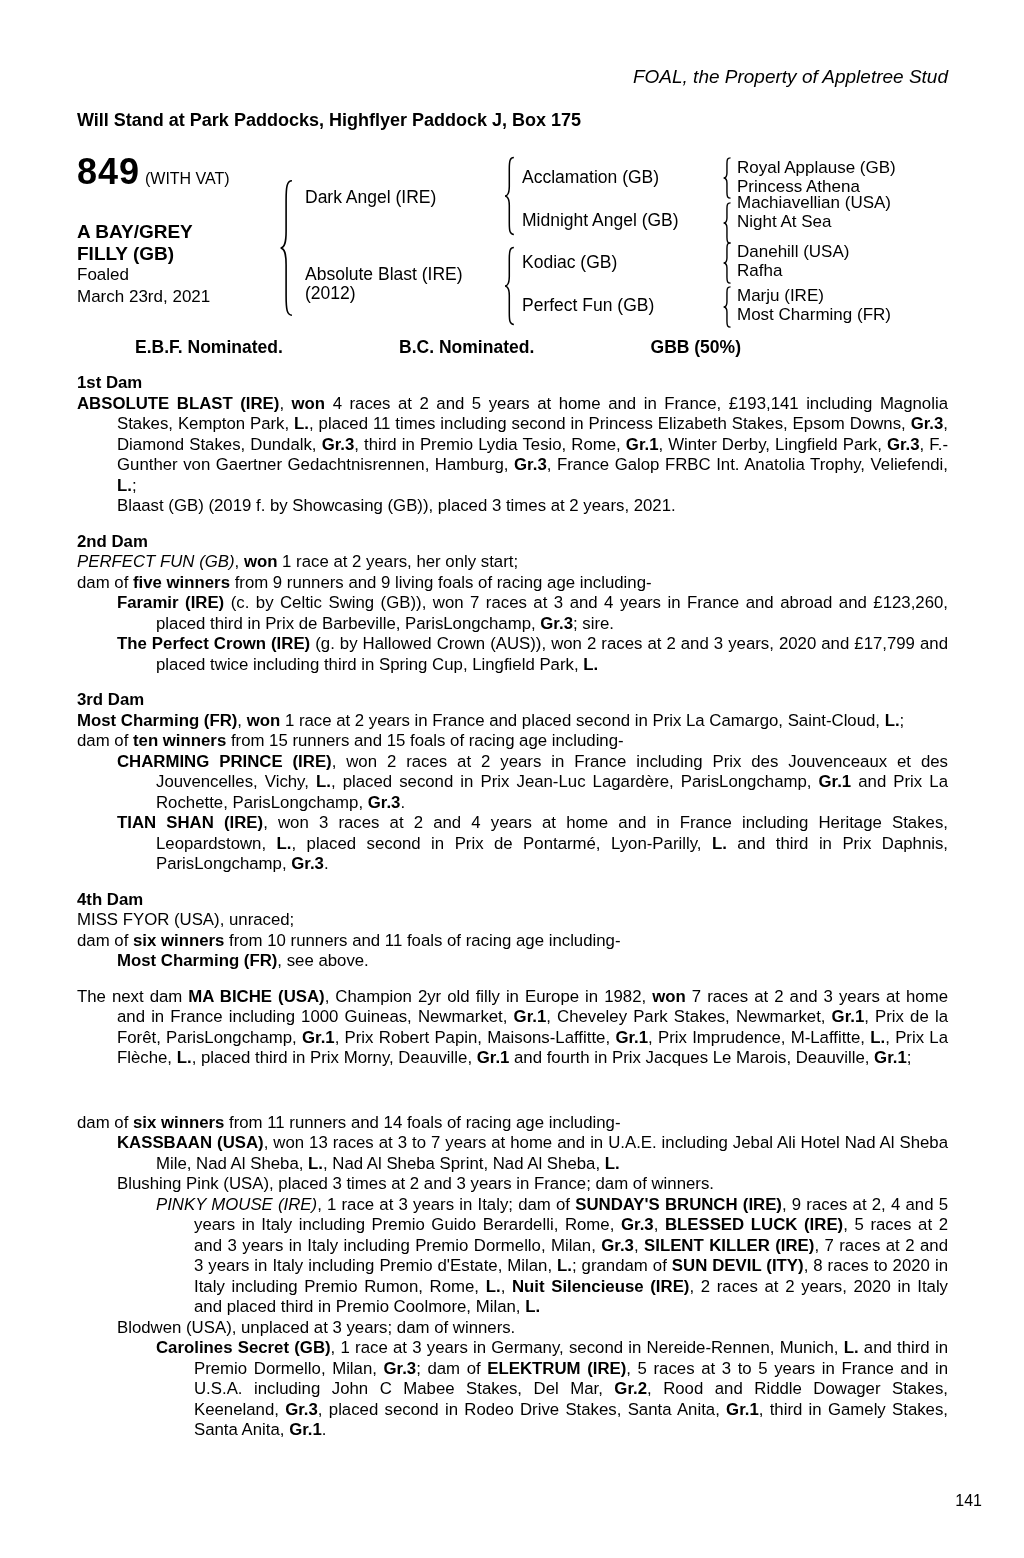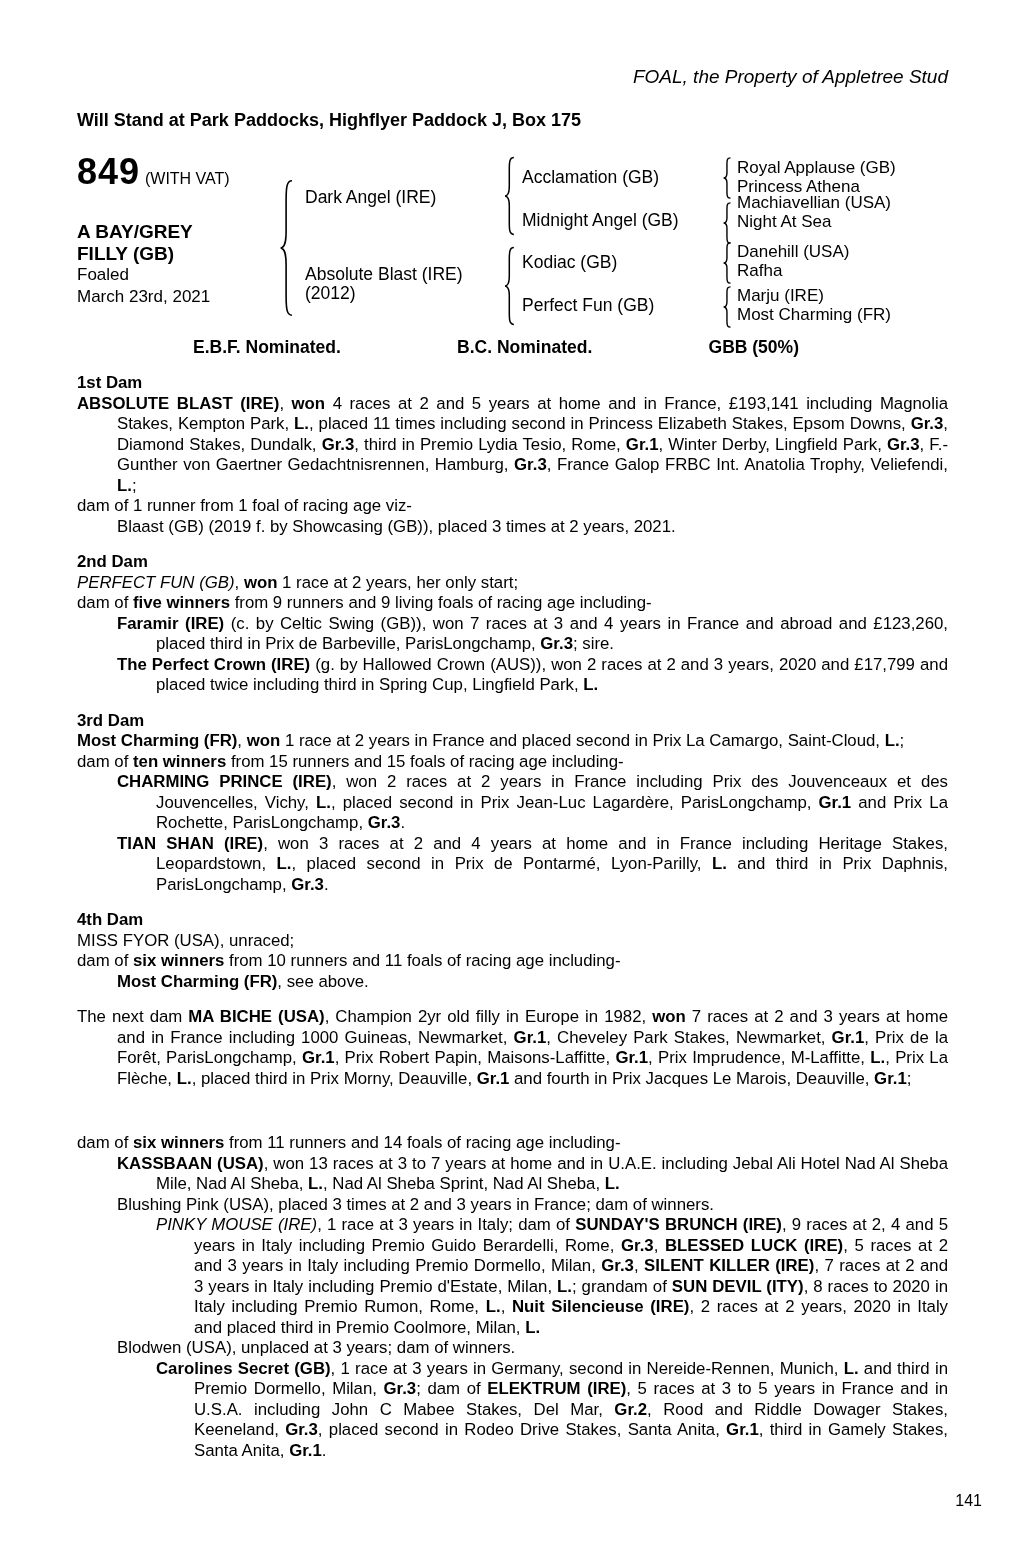--- a/index.html
+++ b/index.html
@@ -42,21 +42,21 @@
   .bg1{left:201px;top:38px;width:18px;height:140px;}
   .bg2a{left:426px;top:16px;width:14px;height:80px;}
   .bg2b{left:426px;top:106px;width:14px;height:80px;}
   .bg3a{left:645px;top:17px;width:11px;height:42px;}
   .bg3b{left:645px;top:62px;width:11px;height:42px;}
   .bg3c{left:645px;top:102px;width:11px;height:42px;}
   .bg3d{left:645px;top:146px;width:11px;height:42px;}
   
   .noms{
     display:flex;justify-content:space-between;
-    width:606px;margin-left:116px;margin-top:5px;
+    width:606px;margin-left:58px;margin-top:5px;
     font-weight:bold;font-size:17.5px;line-height:21px;
   }
   
   .body{font-size:16.8px;line-height:20.5px;}
   .sec{margin-top:15px;}
   .sec-head{font-weight:bold;}
   .para{text-align:justify;}
   .b{font-weight:bold;}
   .i{font-style:italic;}
   .pageno{position:absolute;top:1492px;right:42px;font-size:16px;}
@@ -133,21 +133,20 @@
   <div class="noms">
     <span>E.B.F. Nominated.</span>
     <span>B.C. Nominated.</span>
     <span>GBB (50%)</span>
   </div>
 
   <div class="body">
       <div class="sec">
         <div class="sec-head">1st Dam</div>
         <div class="para" style="padding-left: 40px; text-indent: -40px;"><span class="b">ABSOLUTE BLAST (IRE)</span><span>, </span><span class="b">won</span><span> 4 races at 2 and 5 years at home and in France, £193,141 including Magnolia Stakes, Kempton Park, </span><span class="b">L.</span><span>, placed 11 times including second in Princess Elizabeth Stakes, Epsom Downs, </span><span class="b">Gr.3</span><span>, Diamond Stakes, Dundalk, </span><span class="b">Gr.3</span><span>, third in Premio Lydia Tesio, Rome, </span><span class="b">Gr.1</span><span>, Winter Derby, Lingfield Park, </span><span class="b">Gr.3</span><span>, F.-Gunther von Gaertner Gedachtnisrennen, Hamburg, </span><span class="b">Gr.3</span><span>, France Galop FRBC Int. Anatolia Trophy, Veliefendi, </span><span class="b">L.</span><span>;</span></div>
-        <div class="para" style="padding-left: 40px; text-indent: -40px;"><span>dam of 1 runner from 1 foal of racing age viz-</span></div>
         <div class="para" style="padding-left: 79px; text-indent: -39px;"><span>Blaast (GB) (2019 f. by Showcasing (GB)), placed 3 times at 2 years, 2021.</span></div>
       </div>
       <div class="sec">
         <div class="sec-head">2nd Dam</div>
         <div class="para" style="padding-left: 40px; text-indent: -40px;"><span class="i">PERFECT FUN (GB)</span><span>, </span><span class="b">won</span><span> 1 race at 2 years, her only start;</span></div>
         <div class="para" style="padding-left: 40px; text-indent: -40px;"><span>dam of </span><span class="b">five winners</span><span> from 9 runners and 9 living foals of racing age including-</span></div>
         <div class="para" style="padding-left: 79px; text-indent: -39px;"><span class="b">Faramir (IRE)</span><span> (c. by Celtic Swing (GB)), won 7 races at 3 and 4 years in France and abroad and £123,260, placed third in Prix de Barbeville, ParisLongchamp, </span><span class="b">Gr.3</span><span>; sire.</span></div>
         <div class="para" style="padding-left: 79px; text-indent: -39px;"><span class="b">The Perfect Crown (IRE)</span><span> (g. by Hallowed Crown (AUS)), won 2 races at 2 and 3 years, 2020 and £17,799 and placed twice including third in Spring Cup, Lingfield Park, </span><span class="b">L.</span></div>
       </div>
       <div class="sec">

